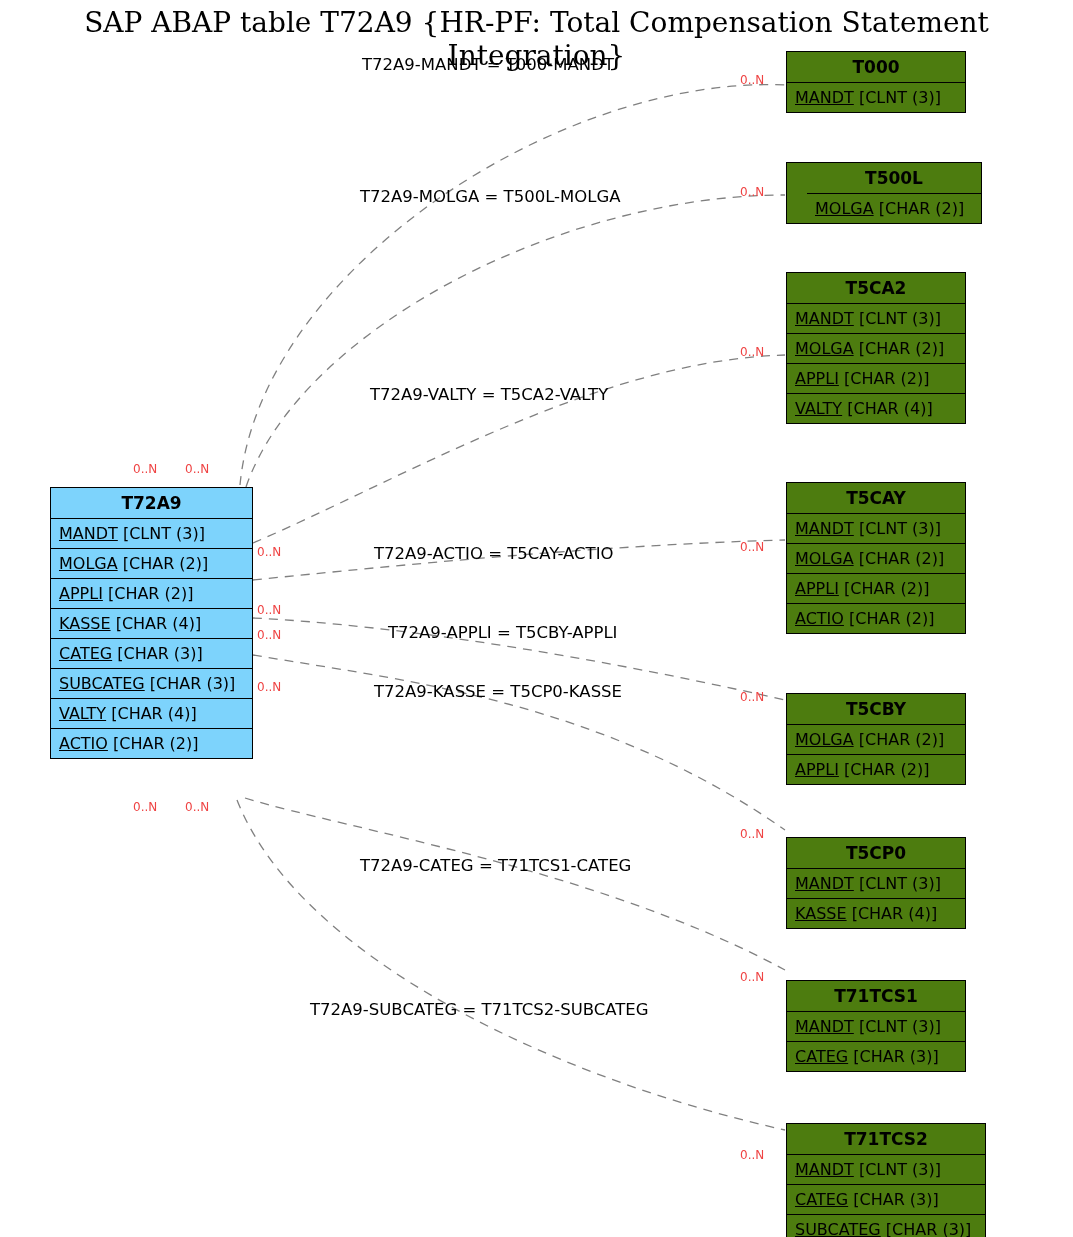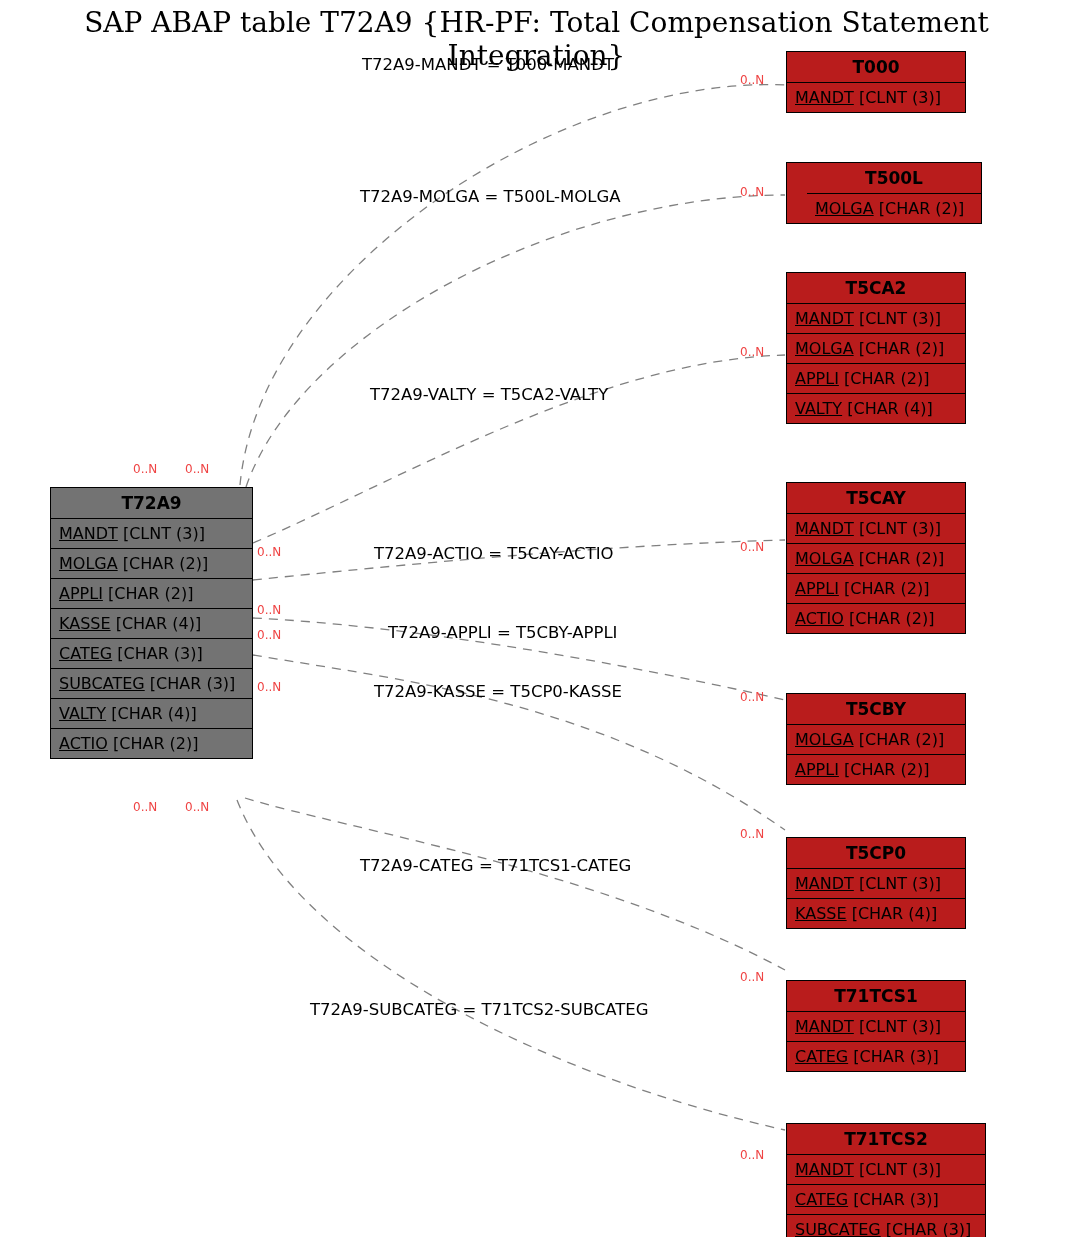--- a/index.html
+++ b/index.html
@@ -35,22 +35,22 @@
     font-size: 17px;
   }
   .entity .row {
     padding: 5px 8px;
     border-bottom: 1px solid #000;
     font-size: 16px;
     white-space: nowrap;
   }
   .entity .row:last-child { border-bottom: none; }
   .entity .fn { text-decoration: underline; }
-  .main-entity { background: #737373; }
-  .ref-entity  { background: #b91c1c; }
+  .main-entity { background: #7dd3fc; }
+  .ref-entity  { background: #4d7c0f; }
   .edge-label {
     position: absolute;
     font-size: 16.5px;
     color: #000;
     white-space: nowrap;
   }
   .card {
     position: absolute;
     font-size: 12px;
     color: #ef4444;

